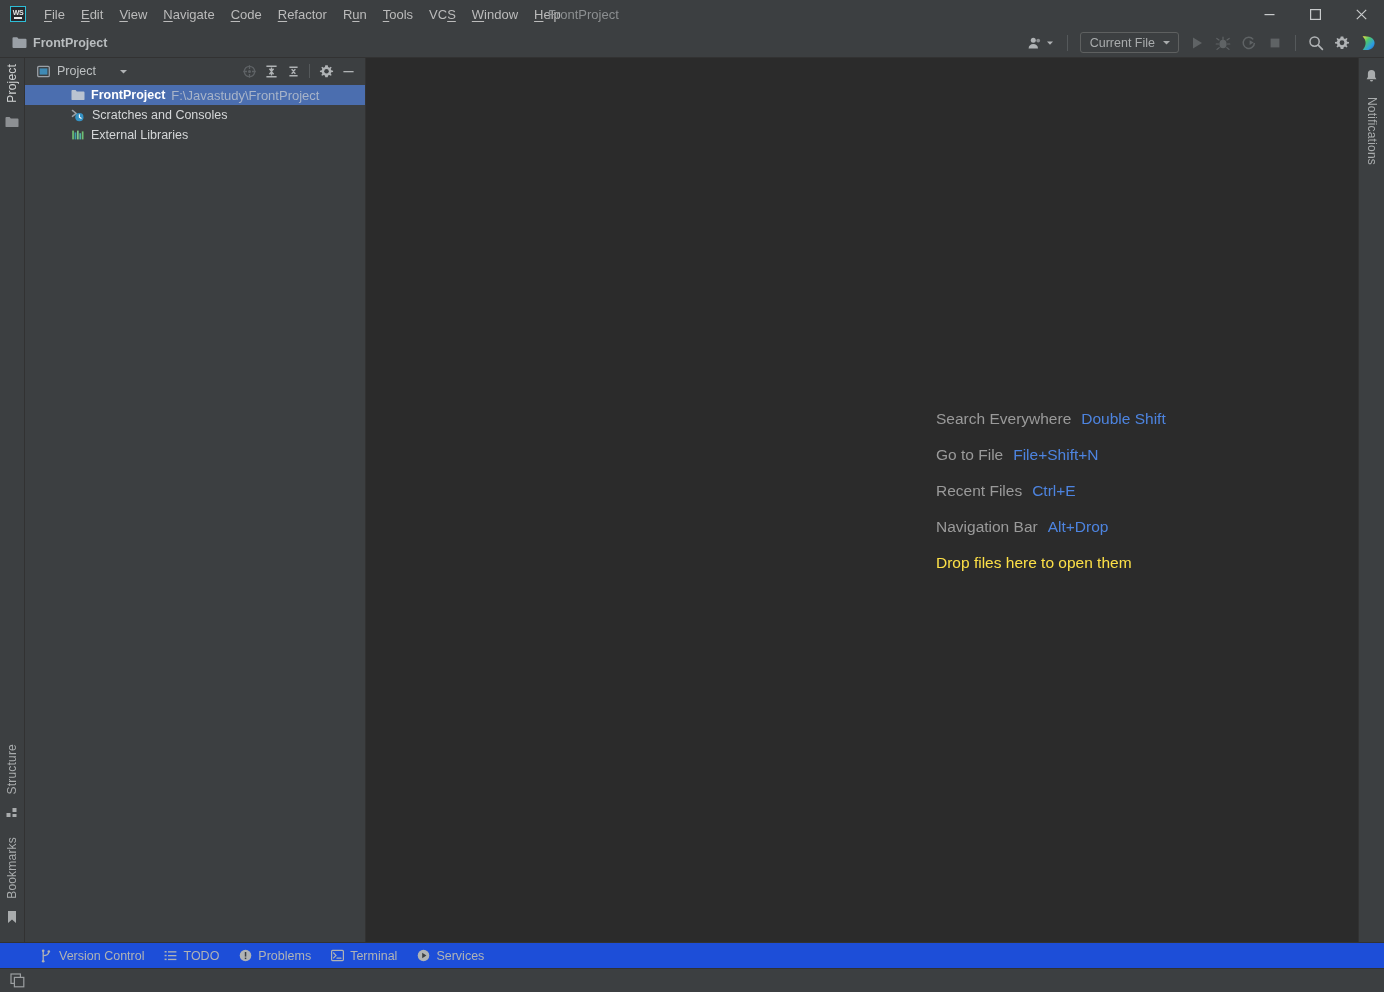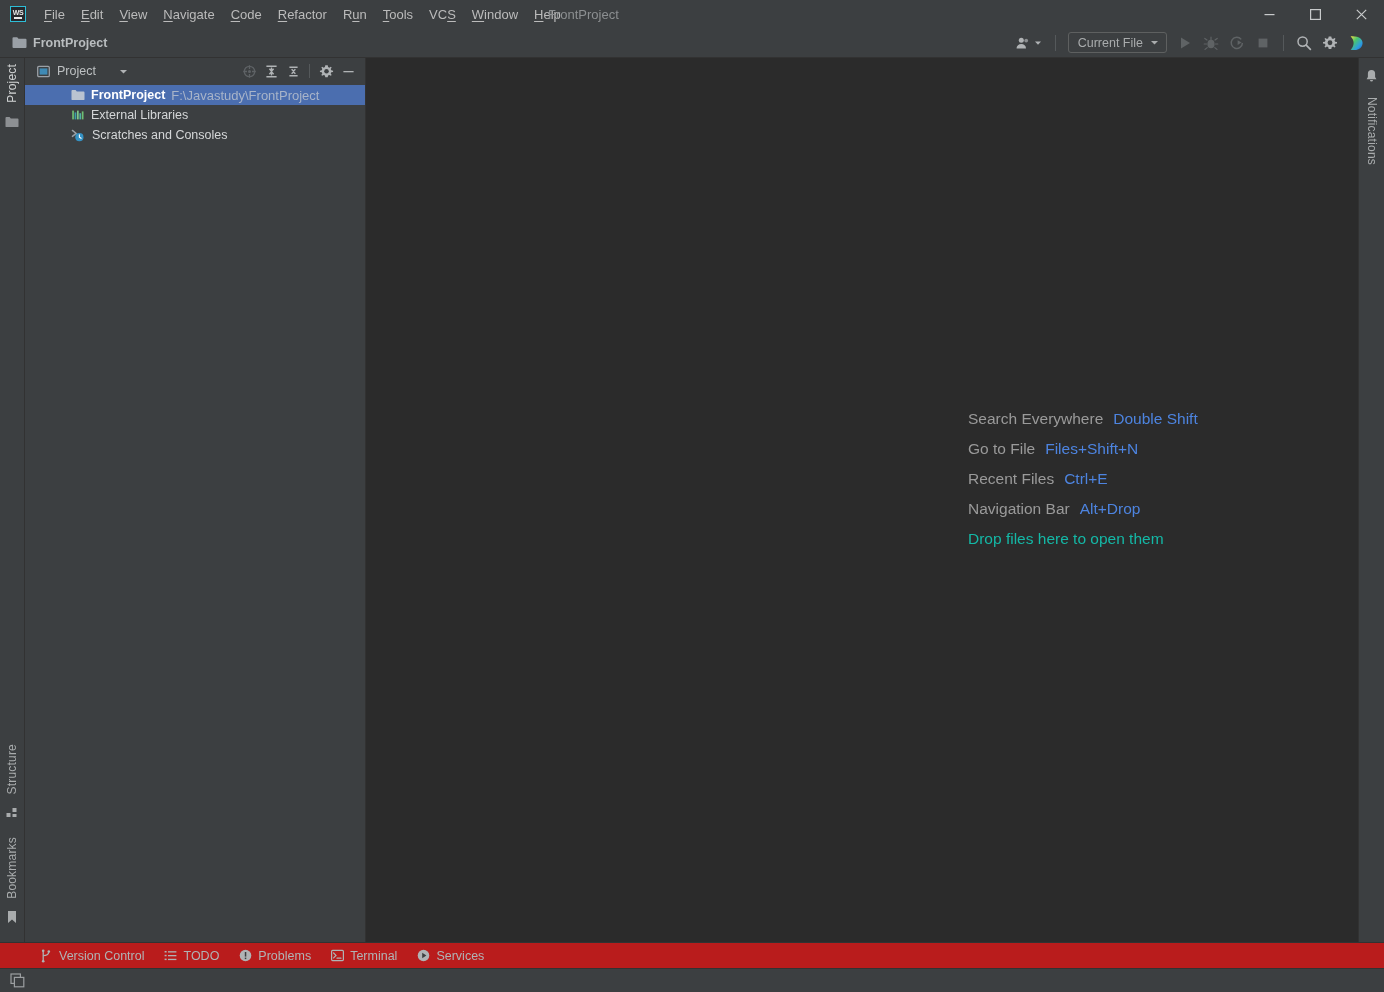--- a/index.html
+++ b/index.html
@@ -63,21 +63,21 @@
   .breadcrumb {
     display: flex; align-items: center; gap: 6px;
     margin-left: 12px;
   }
   .breadcrumb .bc-label {
     font-size: 12.5px; font-weight: bold; color: #b9bdbf;
   }
   .folder-ico { display: block; }
   .tb-right {
     margin-left: auto; display: flex; align-items: center;
-    gap: 2px; padding-right: 16px;
+    gap: 2px; padding-right: 4px;
   }
   .tb-btn {
     width: 24px; height: 22px;
     display: flex; align-items: center; justify-content: center;
     border-radius: 3px;
   }
   .tb-sep {
     width: 1px; height: 16px; background: #55595b; margin: 0 6px;
   }
   .runconfig {
@@ -168,45 +168,44 @@
   
   .editor {
     flex: 1; background: #2b2b2b;
     position: relative; min-width: 0;
     display: flex; flex-direction: column;
   }
   .hints {
     position: absolute;
     left: 570px; top: 352px;
     display: flex; flex-direction: column;
-    gap: 12px;
-    margin-left: 32px;
+    gap: 18px;
   }
   .hint-row {
     display: flex; align-items: baseline; gap: 10px;
     font-size: 15.5px;
   }
   .hint-label { color: #9a9a9a; }
   .hint-key { color: #4d84e0; text-align: center; }
-  .hint-single { color: #14b8a6; font-size: 15.5px; }
+  .hint-single { color: #fde047; font-size: 15.5px; }
 
   
   .right-stripe {
     width: 26px; min-width: 26px;
     background: #3c3f41;
     border-left: 1px solid #323232;
     display: flex; flex-direction: column; align-items: center;
     padding-top: 6px;
   }
   .right-stripe .vtab.down { padding-top: 2px; }
 
   
   .statusbar {
     height: 26px; min-height: 26px;
-    background: #b91c1c;
+    background: #1d4ed8;
     border-top: 1px solid #323232;
     display: flex; align-items: center;
     padding-left: 30px; gap: 0px;
   }
   .sb-item {
     display: flex; align-items: center; gap: 6px;
     padding: 3px 10px; border-radius: 3px;
     font-size: 12.5px; color: #b0b3b5;
   }
   .bottombar {
@@ -440,54 +439,54 @@
 
       <div class="tree-row selected">
         <svg width="14" height="12" viewBox="0 0 14 12">
           <path d="M0.5 2 a0.9 0.9 0 0 1 0.9 -0.9 H4.6 l1.2 1.4 H12.6 a0.9 0.9 0 0 1 0.9 0.9 V10.2 a0.9 0.9 0 0 1 -0.9 0.9 H1.4 a0.9 0.9 0 0 1 -0.9 -0.9 Z" fill="#b9c3d1"></path>
         </svg>
         <span class="node-name">FrontProject</span>
         <span class="node-path">F:\Javastudy\FrontProject</span>
       </div>
 
       <div class="tree-row">
+        <svg width="15" height="13" viewBox="0 0 15 13">
+          <path d="M1.4 1.4 L5.2 4.4 L1.4 7.4" fill="none" stroke="#9aa0a6" stroke-width="1.4" stroke-linecap="round"></path>
+          <path d="M5.8 8.2 H10.4" stroke="#9aa0a6" stroke-width="1.4" stroke-linecap="round"></path>
+          <circle cx="8.4" cy="8.2" r="4.1" fill="#3592c4"></circle>
+          <path d="M8.4 5.8 V8.2 L10.1 9.3" stroke="#ffffff" stroke-width="1.1" fill="none" stroke-linecap="round"></path>
+        </svg>
+        <span class="node-name">Scratches and Consoles</span>
+      </div>
+
+      <div class="tree-row">
         <svg width="14" height="12" viewBox="0 0 14 12">
           <rect x="1.2" y="1.6" width="1.7" height="8.8" fill="#6fbf73"></rect>
           <rect x="3.6" y="3.4" width="1.7" height="7" fill="#3aa0a8"></rect>
           <rect x="6.0" y="1.6" width="1.7" height="8.8" fill="#7fc98a"></rect>
           <rect x="8.4" y="4.2" width="1.7" height="6.2" fill="#4fb0a6"></rect>
           <rect x="10.8" y="2.4" width="1.7" height="8" fill="#6fbf73"></rect>
         </svg>
         <span class="node-name">External Libraries</span>
       </div>
 
-      <div class="tree-row">
-        <svg width="15" height="13" viewBox="0 0 15 13">
-          <path d="M1.4 1.4 L5.2 4.4 L1.4 7.4" fill="none" stroke="#9aa0a6" stroke-width="1.4" stroke-linecap="round"></path>
-          <path d="M5.8 8.2 H10.4" stroke="#9aa0a6" stroke-width="1.4" stroke-linecap="round"></path>
-          <circle cx="8.4" cy="8.2" r="4.1" fill="#3592c4"></circle>
-          <path d="M8.4 5.8 V8.2 L10.1 9.3" stroke="#ffffff" stroke-width="1.1" fill="none" stroke-linecap="round"></path>
-        </svg>
-        <span class="node-name">Scratches and Consoles</span>
-      </div>
-
     </div>
   </div>
 
   <div class="editor">
     <div class="hints">
 
       <div class="hint-row">
         <span class="hint-label">Search Everywhere</span>
         <span class="hint-key">Double Shift</span>
       </div>
 
       <div class="hint-row">
         <span class="hint-label">Go to File</span>
-        <span class="hint-key">Files+Shift+N</span>
+        <span class="hint-key">File+Shift+N</span>
       </div>
 
       <div class="hint-row">
         <span class="hint-label">Recent Files</span>
         <span class="hint-key">Ctrl+E</span>
       </div>
 
       <div class="hint-row">
         <span class="hint-label">Navigation Bar</span>
         <span class="hint-key">Alt+Drop</span>

